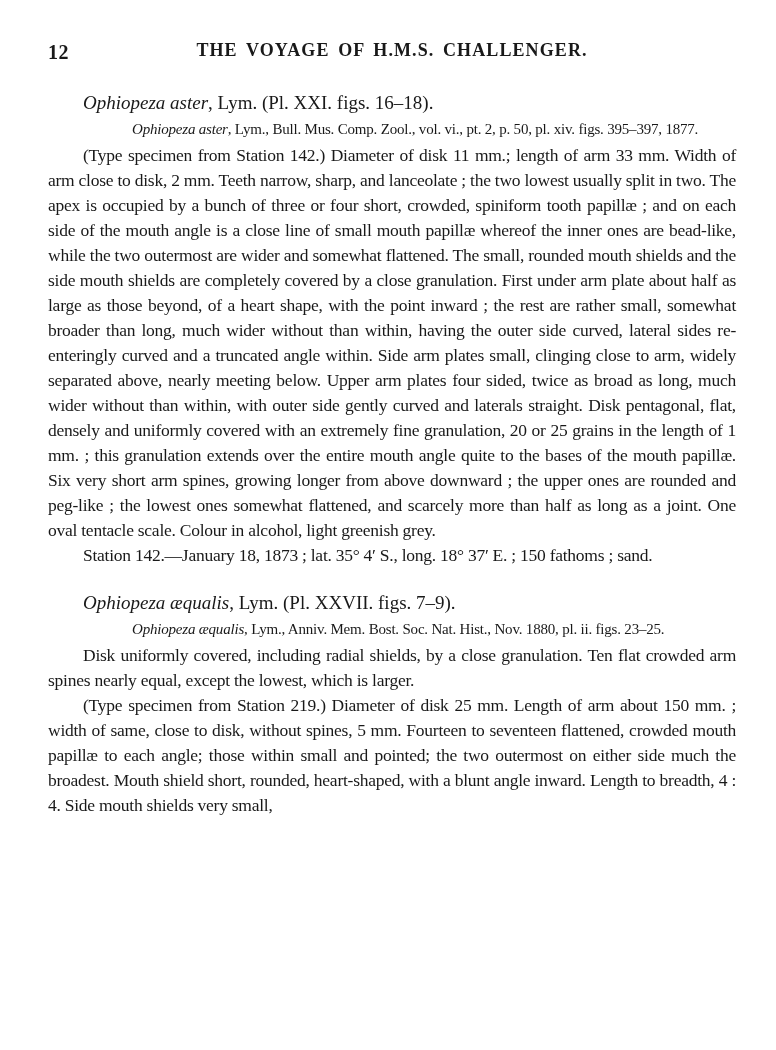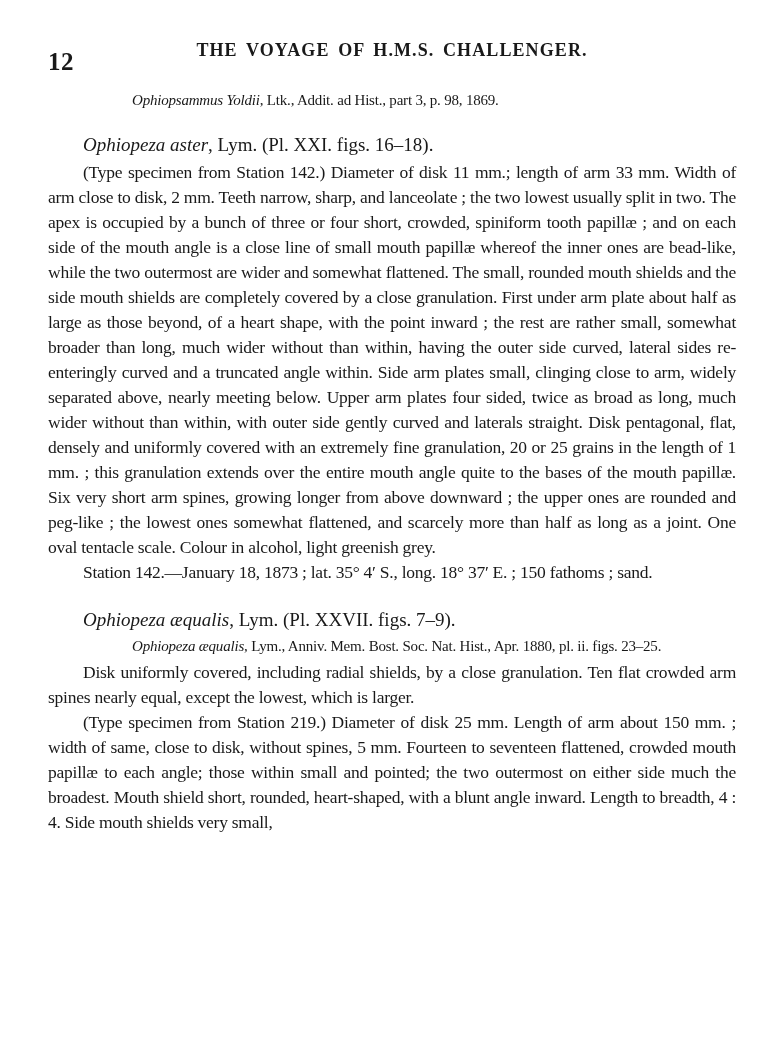--- a/index.html
+++ b/index.html
@@ -18,23 +18,23 @@
     padding: 40px 40px 0 48px;
   }
   .header {
     position: relative;
     height: 24px;
     margin-bottom: 26px;
   }
   .page-num {
     position: absolute;
     left: 0;
-    top: 8px;
+    top: 1px;
     font-weight: bold;
-    font-size: 25px;
+    font-size: 20px;
     letter-spacing: 0.5px;
   }
   .running-title {
     text-align: center;
     font-weight: bold;
     font-size: 18px;
     letter-spacing: 1.1px;
     word-spacing: 3px;
   }
   .para {
@@ -64,32 +64,32 @@
 <body>
 
 <main class="page">
 
   <div class="header">
     <span class="page-num">12</span>
     <div class="running-title">THE VOYAGE OF H.M.S. CHALLENGER.</div>
   </div>
 
 
-  <p class="citation"><span class="it">Ophiopsammus Yoldii</span><span>, Ltk., Addit. ad Hist., part 3, p. 98, 1869.</span></p>
 
 
   <p class="heading"><span class="it">Ophiopeza aster</span><span>, Lym. (Pl. XXI. figs. 16–18).</span></p>
 
+  <p class="citation"><span class="it">Ophiopeza aster</span><span>, Lym., Bull. Mus. Comp. Zool., vol. vi., pt. 2, p. 50, pl. xiv. figs. 395–397, 1877.</span></p>
 
 
   <p class="para indent"><span>(Type specimen from Station 142.)  Diameter of disk 11 mm.; length of arm 33 mm.  Width of arm close to disk, 2 mm.  Teeth narrow, sharp, and lanceolate ; the two lowest usually split in two.  The apex is occupied by a bunch of three or four short, crowded, spiniform tooth papillæ ; and on each side of the mouth angle is a close line of small mouth papillæ whereof the inner ones are bead-like, while the two outermost are wider and somewhat flattened.  The small, rounded mouth shields and the side mouth shields are completely covered by a close granulation.  First under arm plate about half as large as those beyond, of a heart shape, with the point inward ; the rest are rather small, somewhat broader than long, much wider without than within, having the outer side curved, lateral sides re-enteringly curved and a truncated angle within.  Side arm plates small, clinging close to arm, widely separated above, nearly meeting below.  Upper arm plates four sided, twice as broad as long, much wider without than within, with outer side gently curved and laterals straight.  Disk pentagonal, flat, densely and uniformly covered with an extremely fine granulation, 20 or 25 grains in the length of 1 mm. ; this granulation extends over the entire mouth angle quite to the bases of the mouth papillæ.  Six very short arm spines, growing longer from above downward ; the upper ones are rounded and peg-like ; the lowest ones somewhat flattened, and scarcely more than half as long as a joint.  One oval tentacle scale.  Colour in alcohol, light greenish grey.</span></p>
 
   <p class="para indent oneline"><span>Station 142.—January 18, 1873 ; lat. 35° 4′ S., long. 18° 37′ E. ; 150 fathoms ; sand.</span></p>
 
   <p class="heading"><span class="it">Ophiopeza æqualis</span><span>, Lym. (Pl. XXVII. figs. 7–9).</span></p>
 
-  <p class="citation"><span class="it">Ophiopeza æqualis</span><span>, Lym., Anniv. Mem. Bost. Soc. Nat. Hist., Apr. 1880, pl. ii. figs. 23–25.</span></p>
+  <p class="citation"><span class="it">Ophiopeza æqualis</span><span>, Lym., Anniv. Mem. Bost. Soc. Nat. Hist., Nov. 1880, pl. ii. figs. 23–25.</span></p>
 
   <p class="para indent"><span>Disk uniformly covered, including radial shields, by a close granulation.  Ten flat crowded arm spines nearly equal, except the lowest, which is larger.</span></p>
 
   <p class="para indent"><span>(Type specimen from Station 219.)  Diameter of disk 25 mm.  Length of arm about 150 mm. ; width of same, close to disk, without spines, 5 mm.  Fourteen to seventeen flattened, crowded mouth papillæ to each angle; those within small and pointed; the two outermost on either side much the broadest.  Mouth shield short, rounded, heart-shaped, with a blunt angle inward.  Length to breadth, 4 : 4.  Side mouth shields very small,</span></p>
 
 </main>
 
 </body></html>

